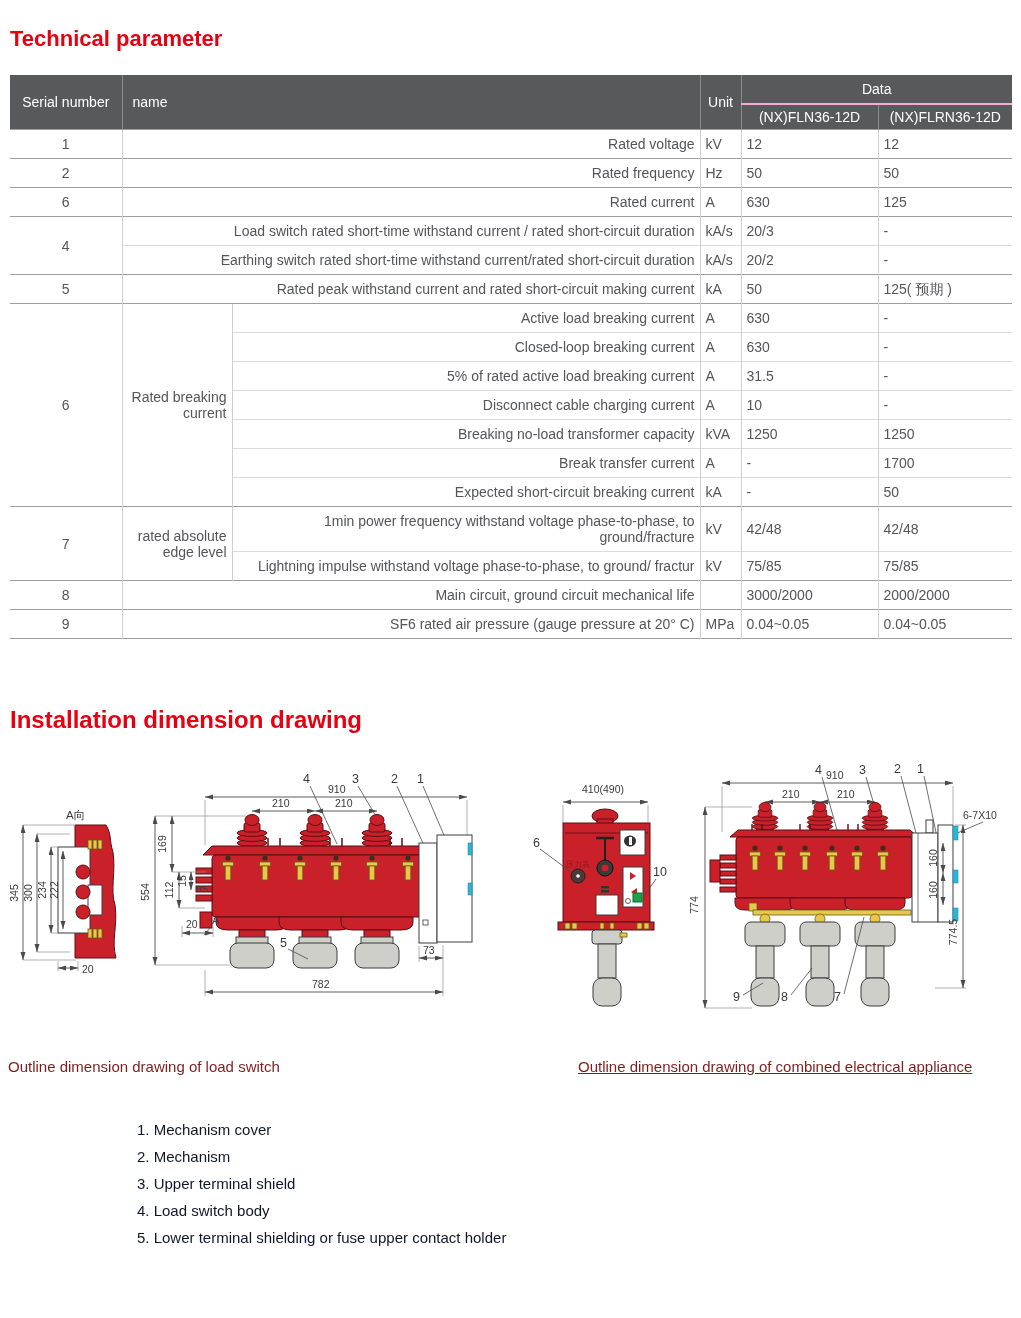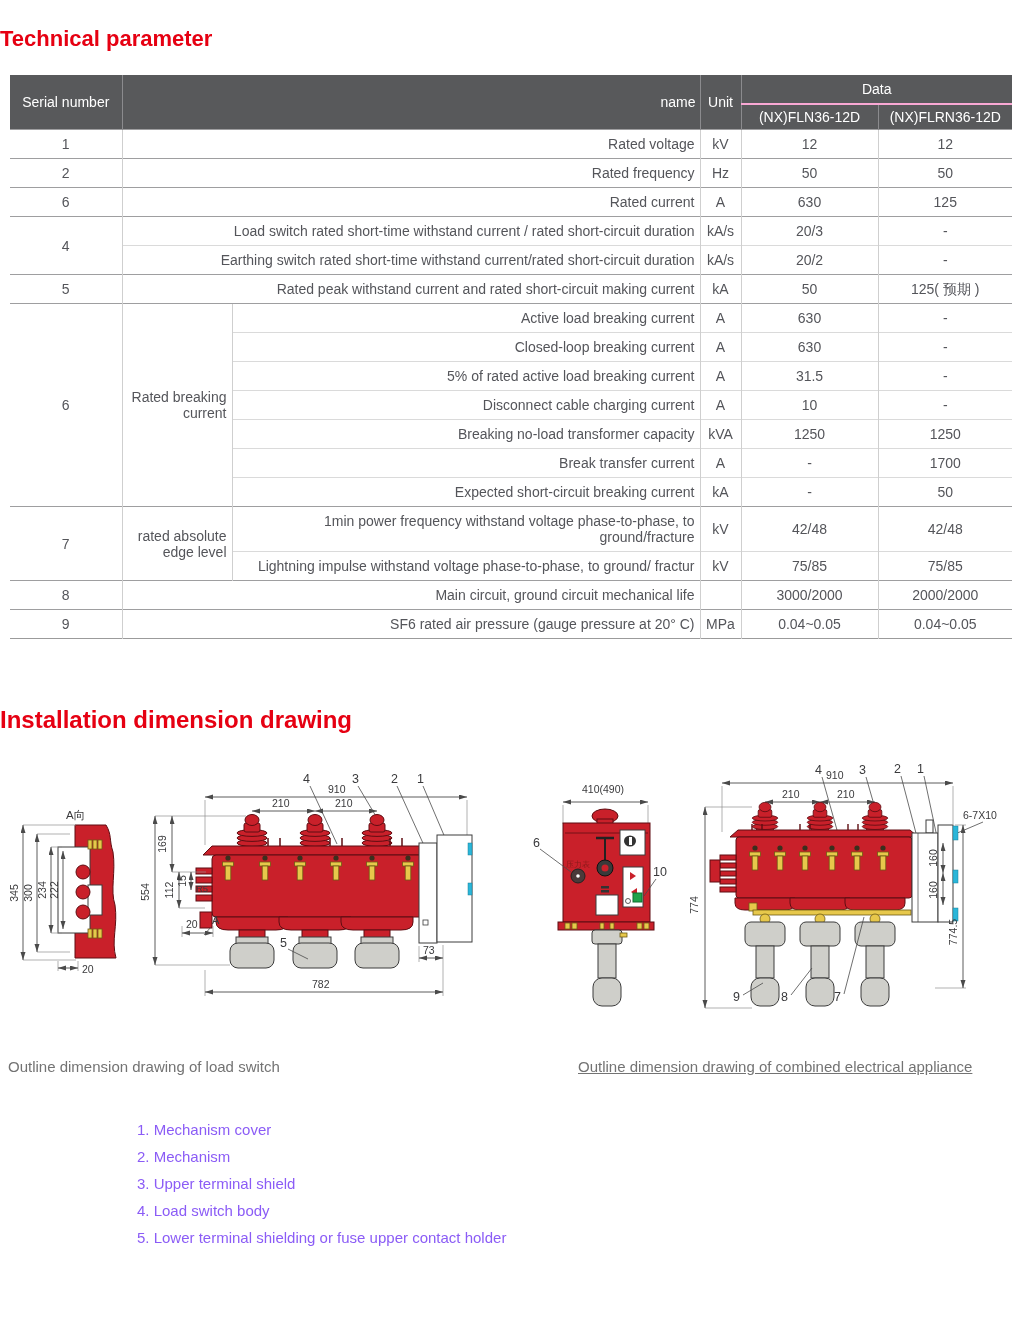--- a/index.html
+++ b/index.html
@@ -1,57 +1,57 @@
 <!DOCTYPE html>
 <html><head>
 <meta charset="utf-8">
 <style>
   html,body{margin:0;padding:0;background:#fff;}
   body{font-family:"Liberation Sans", sans-serif;}
   #page{position:relative;width:1021px;height:1318px;background:#fff;overflow:hidden;}
-  .sec-title{position:absolute;left:0;font-weight:bold;color:#e60012;}
+  .sec-title{position:absolute;left:10px;font-weight:bold;color:#e60012;}
   #title1{top:26px;font-size:22px;}
   #title2{top:706px;font-size:24px;}
 
   
   #tblwrap{position:absolute;top:75px;left:10px;width:1002px;}
   table{border-collapse:collapse;width:1002px;table-layout:fixed;font-size:14px;color:#54555a;border-bottom:1px solid #9b9b9b;}
   thead th{background:#58595b;color:#fff;font-weight:normal;font-size:14px;padding:2px 4px;}
   thead tr:first-child th{height:24px;}
   thead tr:last-child th{height:20px;}
-  th.name-h{text-align:right;padding-left:10px;}
+  th.name-h{text-align:left;padding-left:10px;}
   .bl{border-left:1px solid #8b8b8e;}
   .model{border-top:2px solid #f9a8d4;}
   tbody td{padding:6px 5px;line-height:16px;background:#fff;}
   td.serial{text-align:center;}
   td.name,td.subname,td.label{text-align:right;padding-left:9px;}
-  td.unit,td.data{text-align:center;}
+  td.unit,td.data{text-align:left;}
   td.name,td.label,td.subname,td.unit,td.data{border-left:1px solid #cfcfcf;}
   tr.grp td{border-top:1px solid #9e9ea0;}
   tr.sub td{border-top:1px solid #dadada;}
 
   
   #draw{position:absolute;top:740px;left:0;font-family:"Liberation Sans",sans-serif;}
   .dim{stroke:#4a4a4a;stroke-width:0.9;marker-start:url(#ar);marker-end:url(#ar);}
   .ext{stroke:#8f8f8f;stroke-width:0.7;}
   .ldr{stroke:#4a4a4a;stroke-width:0.8;fill:none;}
   .red{fill:#c9202a;stroke:#5f0d12;stroke-width:1;}
   .gray{fill:#cfcfca;stroke:#3c3c3c;stroke-width:1;}
   .wht{fill:#ffffff;stroke:#3c3c3c;stroke-width:1;}
   .yel{fill:#e7c84b;stroke:#6e5a12;stroke-width:0.8;}
   .cy{fill:#2ab6d9;stroke:#1c7f98;stroke-width:0.5;}
   .dt{font-size:10.5px;fill:#3a3a3c;}
   .co{font-size:12.5px;fill:#3a3a3c;}
   .sm{font-size:8px;fill:#8b1a1a;}
 
   
-  .caption{position:absolute;top:1058px;font-size:15px;color:#737373;}
+  .caption{position:absolute;top:1058px;font-size:15px;color:#7f1d1d;}
   #cap-left{left:8px;}
   #cap-right{left:578px;text-decoration:underline;}
-  .legend{position:absolute;top:1116px;font-size:15px;color:#8b5cf6;}
+  .legend{position:absolute;top:1116px;font-size:15px;color:#0f172a;}
   #legend-left{left:137px;}
   #legend-right{left:600px;}
   .legend div{line-height:27px;}
 </style>
 </head>
 <body>
 
 <div id="page">
 
   <div class="sec-title" id="title1">Technical parameter</div>

